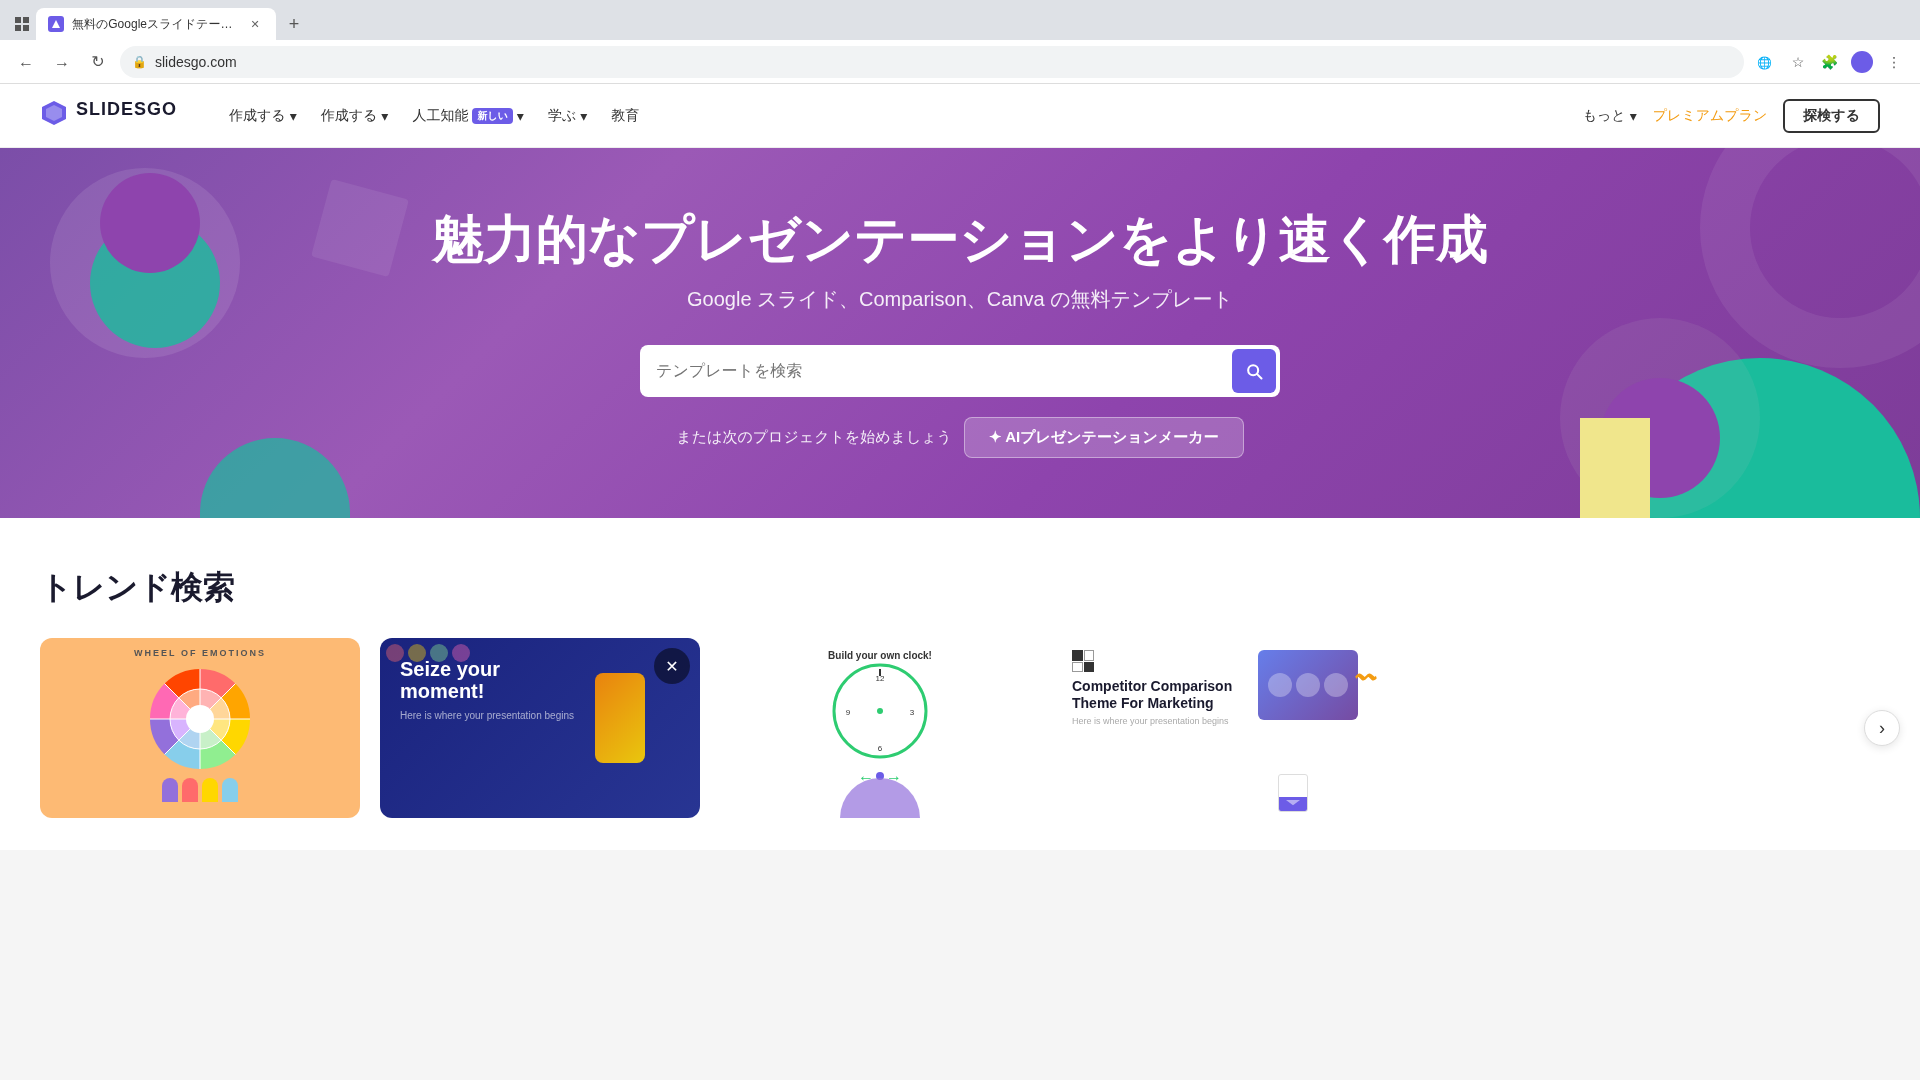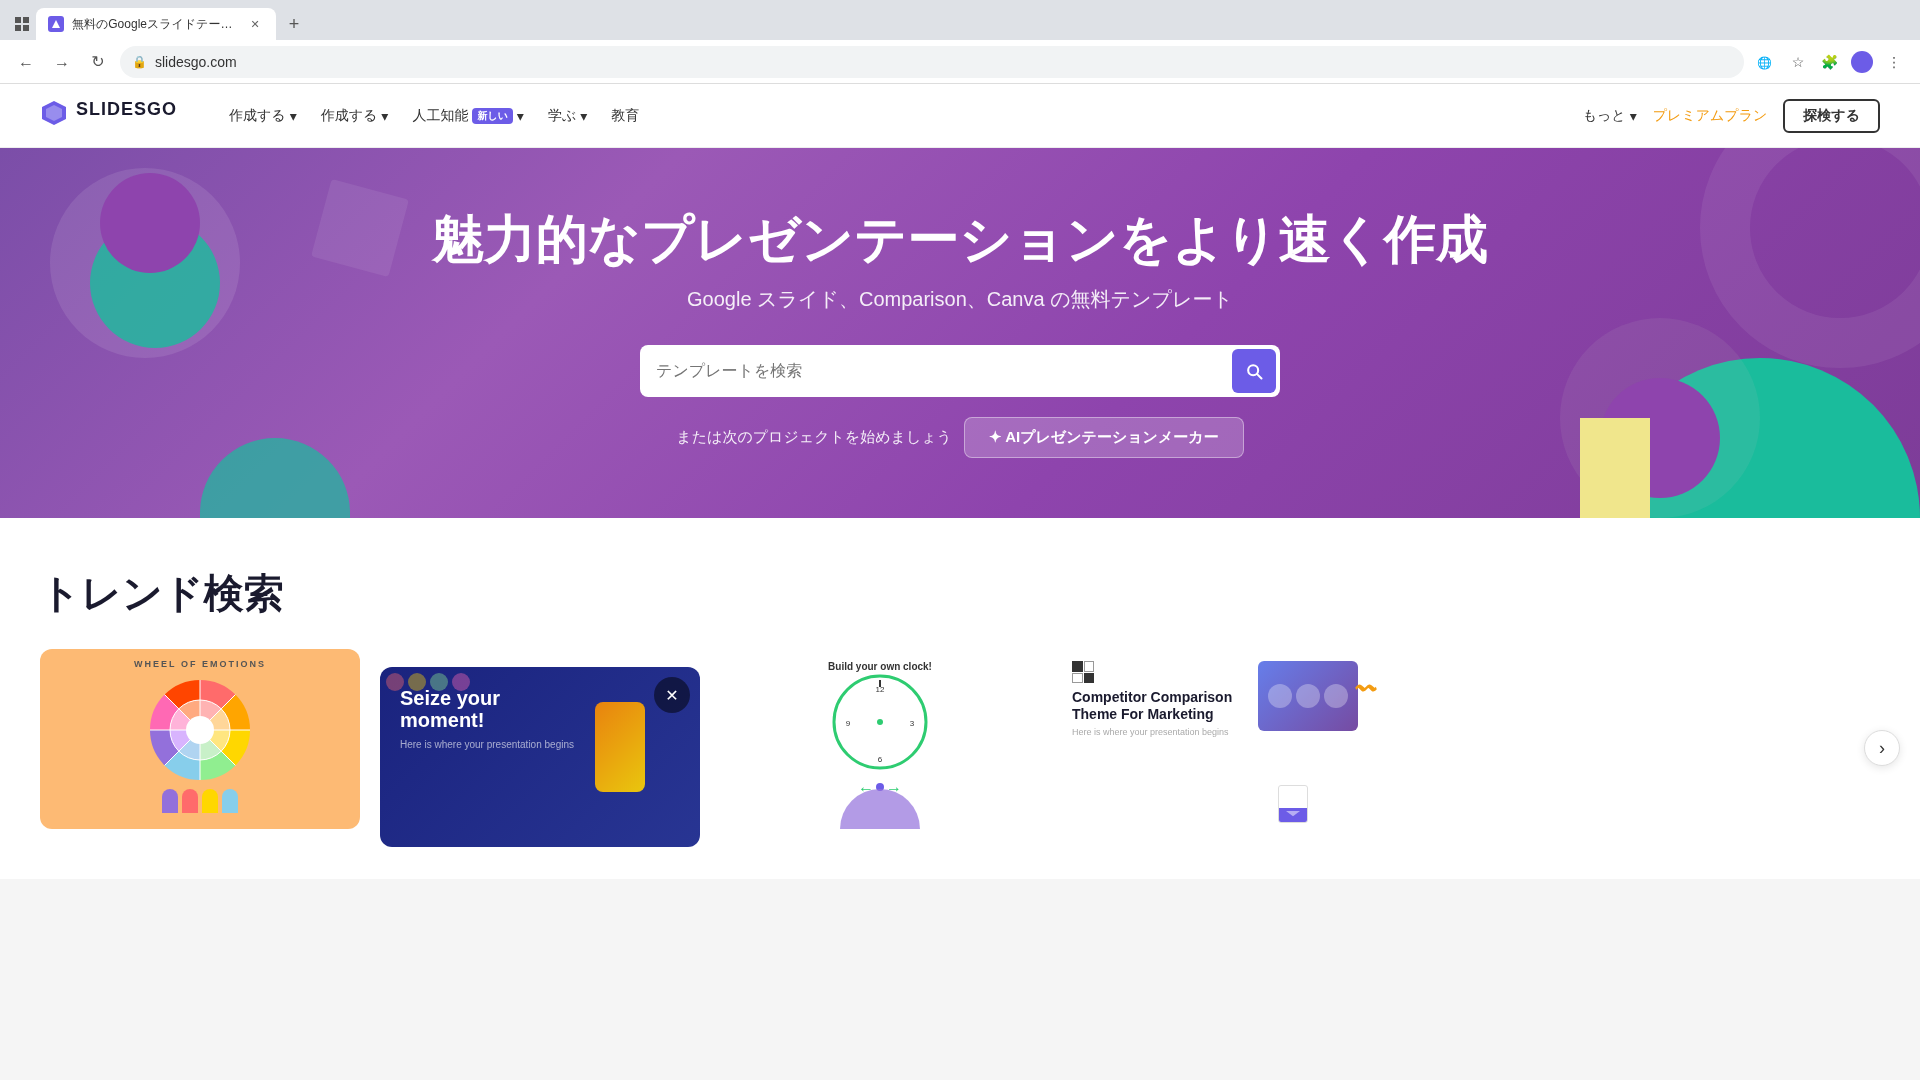--- a/index.html
+++ b/index.html
@@ -46,21 +46,21 @@
     .search-bar { display: flex; align-items: center; background: #ffffff; border-radius: 8px; padding: 4px 4px 4px 16px; width: 640px; position: relative; z-index: 1; margin-bottom: 20px; }
     .search-bar input { flex: 1; border: none; outline: none; font-size: 16px; color: #999; background: transparent; }
     .search-btn { width: 44px; height: 44px; background: #6c5ce7; border-radius: 6px; display: flex; align-items: center; justify-content: center; cursor: pointer; }
     .search-btn svg { width: 20px; height: 20px; fill: #fff; }
     .hero-ai-row { display: flex; align-items: center; gap: 12px; position: relative; z-index: 1; }
     .hero-or-text { color: rgba(255,255,255,0.9); font-size: 15px; }
     .ai-btn { background: rgba(255,255,255,0.2); border: 1px solid rgba(255,255,255,0.4); color: #fff; padding: 10px 24px; border-radius: 8px; font-size: 15px; font-weight: 600; cursor: pointer; display: flex; align-items: center; gap: 8px; }
 
     
     .trending-section { padding: 48px 40px 32px; background: #fff; }
-    .trending-title { font-size: 40px; font-weight: 800; color: #1a1a2e; margin-bottom: 28px; }
+    .trending-title { font-size: 32px; font-weight: 800; color: #1a1a2e; margin-bottom: 28px; }
     .cards-row { display: flex; gap: 20px; align-items: flex-start; position: relative; }
     .card { background: #f0f0f0; border-radius: 12px; overflow: hidden; cursor: pointer; flex-shrink: 0; position: relative; }
     .card-1 { width: 320px; height: 180px; }
     .card-2 { width: 320px; height: 180px; position: relative; }
     .card-2-overlay { position: absolute; top: 10px; right: 10px; width: 36px; height: 36px; background: rgba(0,0,0,0.5); border-radius: 50%; display: flex; align-items: center; justify-content: center; color: #fff; font-size: 16px; z-index: 10; cursor: pointer; }
     .card-3 { width: 320px; height: 180px; }
     .card-4 { width: 320px; height: 180px; }
     .next-btn { position: absolute; right: -20px; top: 50%; transform: translateY(-50%); width: 36px; height: 36px; background: #fff; border: 1px solid #ddd; border-radius: 50%; display: flex; align-items: center; justify-content: center; cursor: pointer; z-index: 10; box-shadow: 0 2px 8px rgba(0,0,0,0.1); }
 
     
@@ -235,21 +235,21 @@
           </svg>
         </div>
         <div style="display:flex; justify-content:center; gap:4px; margin-top:4px;">
           <div style="width:16px; height:24px; background:#9370db; border-radius:8px 8px 0 0;"></div>
           <div style="width:16px; height:24px; background:#ff6b6b; border-radius:8px 8px 0 0;"></div>
           <div style="width:16px; height:24px; background:#ffd700; border-radius:8px 8px 0 0;"></div>
           <div style="width:16px; height:24px; background:#87ceeb; border-radius:8px 8px 0 0;"></div>
         </div>
       </div>
 
-      <div class="card card-2" style="background:linear-gradient(135deg,#1a237e,#283593); overflow:hidden; position:relative;margin-top:18px;">
+      <div class="card card-2" style="background:linear-gradient(135deg,#1a237e,#283593); overflow:hidden; position:relative;">
 
         <div style="position:absolute; top:0; left:0; width:100%; height:100%; display:flex; flex-wrap:wrap; gap:4px; padding:6px; opacity:0.4;">
           <div style="width:18px;height:18px;border-radius:50%;background:#ff6b6b;"></div>
           <div style="width:18px;height:18px;border-radius:50%;background:#ffd700;"></div>
           <div style="width:18px;height:18px;border-radius:50%;background:#90ee90;"></div>
           <div style="width:18px;height:18px;border-radius:50%;background:#ff69b4;"></div>
         </div>
 
         <div style="position:absolute; right:40px; top:20px; width:80px; height:120px; display:flex; align-items:center; justify-content:center;">
           <div style="width:50px; height:90px; background:linear-gradient(135deg,#ff8c00,#ffd700); border-radius:8px; opacity:0.9;"></div>

